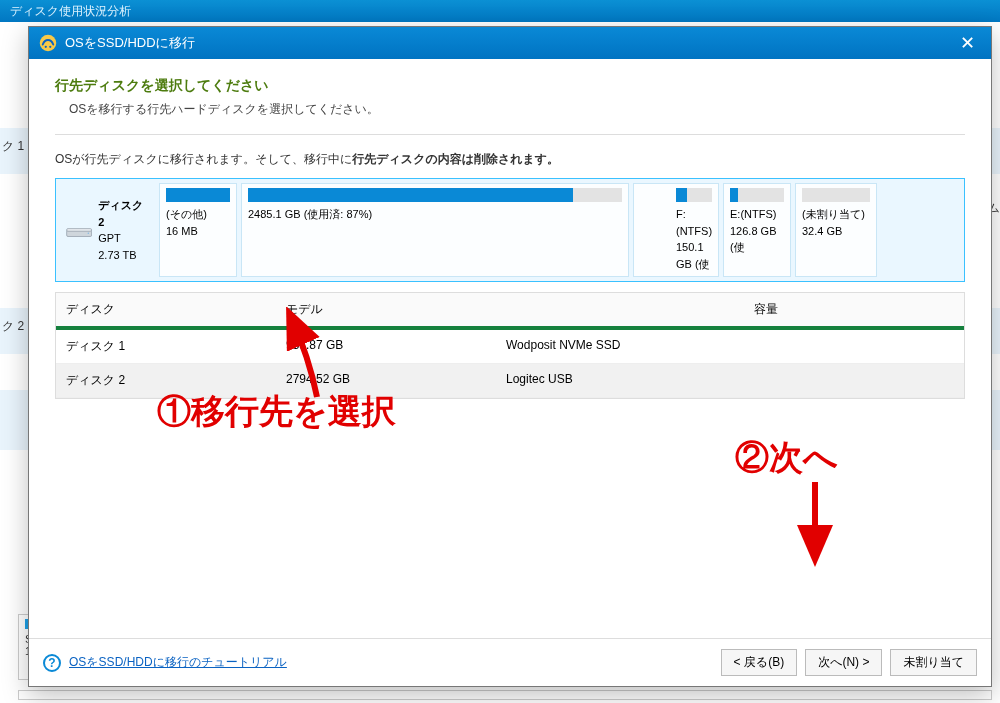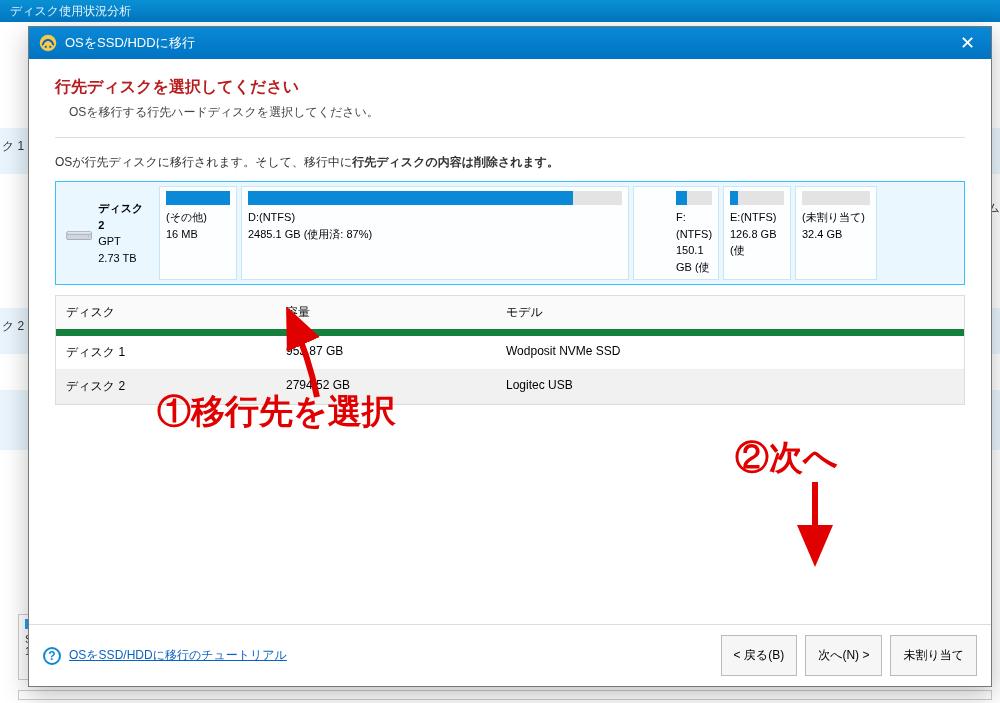--- a/index.html
+++ b/index.html
@@ -7,49 +7,49 @@
 
   .bg-topbar { position: absolute; top:0; left:0; right:0; height:22px; background: linear-gradient(#0b90d4,#0177c2); color:#dff4ff; font-size:12px; padding:3px 10px; }
   .bg-labels { position:absolute; left:2px; font-size:12px; color:#333; }
 
   .modal { position:absolute; top:26px; left:28px; right:8px; bottom:16px; background:#fff; box-shadow:0 8px 24px rgba(0,0,0,.25); border:1px solid #777; display:flex; flex-direction:column; }
   .titlebar { height:32px; background:linear-gradient(#0a89d6,#0073c2); color:#fff; display:flex; align-items:center; padding:16px 10px; font-size:13px;text-align:right; }
   .titlebar .app-icon { width:18px; height:18px; margin-right:8px; }
   .titlebar .close { margin-left:auto; font-size:18px; cursor:pointer; padding:0 6px; }
 
   .content { flex:1; padding:18px 26px 0 26px; overflow:hidden; display:flex; flex-direction:column; }
-  .heading { font-size:16px; font-weight:bold; color:#b91c1c; }
+  .heading { font-size:14px; font-weight:bold; color:#4d7c0f; }
   .subheading { font-size:12px; color:#444; margin:6px 0 0 14px; }
   .divider { border:none; border-top:1px solid #ddd; margin:16px 0; }
 
   .info-line { font-size:12px; color:#333; margin-bottom:10px; }
   .info-line b { font-weight:bold; }
 
   .disk-layout { border:1px solid #3ac1ff; padding:4px; display:flex; gap:4px; background:#eaf7ff; }
   .dl-info { width:95px; padding:4px 6px; font-size:11px; line-height:1.5; display:flex; gap:6px; align-items:center; }
   .dl-info .disk-icon { width:28px; margin-top:6px; }
   .dl-part { border:1px solid #c9e6f6; background:#fcfeff; padding:4px 6px; font-size:11px; line-height:1.5; display:flex; flex-direction:column; }
   .bar { height:14px; background:#e3e3e3; margin-bottom:4px; position:relative; }
   .bar .fill { position:absolute; top:0; left:0; bottom:0; background:#0a89d6; }
 
   .disk-table { margin-top:10px; border:1px solid #ddd; font-size:12px; width:100%; }
-  .disk-table .hrow { display:flex; background:#fafafa; border-bottom:7px solid #15803d; }
+  .disk-table .hrow { display:flex; background:#fafafa; border-bottom:4px solid #15803d; }
   .disk-table .row { display:flex; border-bottom:1px solid #eee; }
   .disk-table .row.sel { background:#f1f1f1; }
   .cell { padding:8px 10px; }
   .c1{width:220px;} .c2{width:220px;} .c3{flex:1;}
 
   .annot { position:absolute; color:#e10000; font-weight:bold; pointer-events:none; }
   .arrow { position:absolute; pointer-events:none; }
 
   .footer { border-top:1px solid #ddd; padding:10px 14px; display:flex; align-items:center; gap:8px; }
   .help-icon { width:18px;height:18px;border:2px solid #0a89d6;border-radius:50%;color:#0a89d6;font-size:12px;font-weight:bold;display:flex;align-items:center;justify-content:center; }
   .tutorial-link { color:#0a62c2; font-size:12px; text-decoration:underline; cursor:pointer; }
   .footer .spacer{flex:1;}
-  .btn { font-size:12px; padding:11px 12px; background:#f6f6f6; border:1px solid #bbb; cursor:pointer; }
+  .btn { font-size:12px; padding:4px 12px; background:#f6f6f6; border:1px solid #bbb; cursor:pointer; }
 
   .bg-strip { position:absolute; left:0; right:0; background:#e9f4fc; height:46px; }
   .bg-pane { position:absolute; left:18px; right:8px; border:1px solid #ccc; background:#fff; font-size:11px; padding:4px 6px; color:#333; }
 </style>
 </head>
 <body>
 
 <div class="bg-topbar">
   <span>ディスク使用状況分析</span>
 </div>
@@ -105,21 +105,20 @@
             <div class="bar">
               <div class="fill" style="width:100%"></div>
             </div>
             <div>(その他)</div>
             <div>16 MB</div>
           </div>
           <div class="dl-part" style="width: 388px;">
             <div class="bar">
               <div class="fill" style="width:87%"></div>
             </div>
-            <div>D:(NTFS)</div>
             <div>2485.1 GB (使用済: 87%)</div>
           </div>
           <div class="dl-part" style="width: 86px; padding-left: 42px;">
             <div class="bar">
               <div class="fill" style="width:30%"></div>
             </div>
             <div>F:(NTFS)</div>
             <div>150.1 GB (使</div>
           </div>
           <div class="dl-part" style="width: 68px;">
@@ -135,22 +134,22 @@
             </div>
             <div>(未割り当て)</div>
             <div>32.4 GB</div>
           </div>
         </div>
     </div>
 
     <div class="disk-table">
       <div class="hrow">
         <div class="cell c1">ディスク</div>
+        <div class="cell c3">モデル</div>
         <div class="cell c2">容量</div>
-        <div class="cell c3">モデル</div>
       </div>
       <div id="table-rows">
           <div class="row">
             <div class="cell c1">ディスク 1</div>
             <div class="cell c2">953.87 GB</div>
             <div class="cell c3">Wodposit NVMe SSD</div>
           </div>
           <div class="row sel">
             <div class="cell c1">ディスク 2</div>
             <div class="cell c2">2794.52 GB</div>

